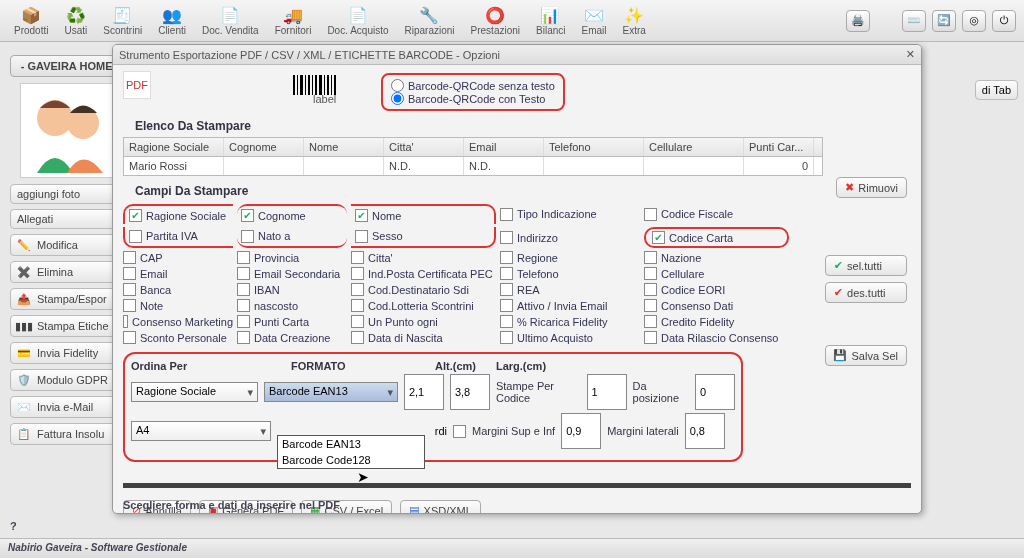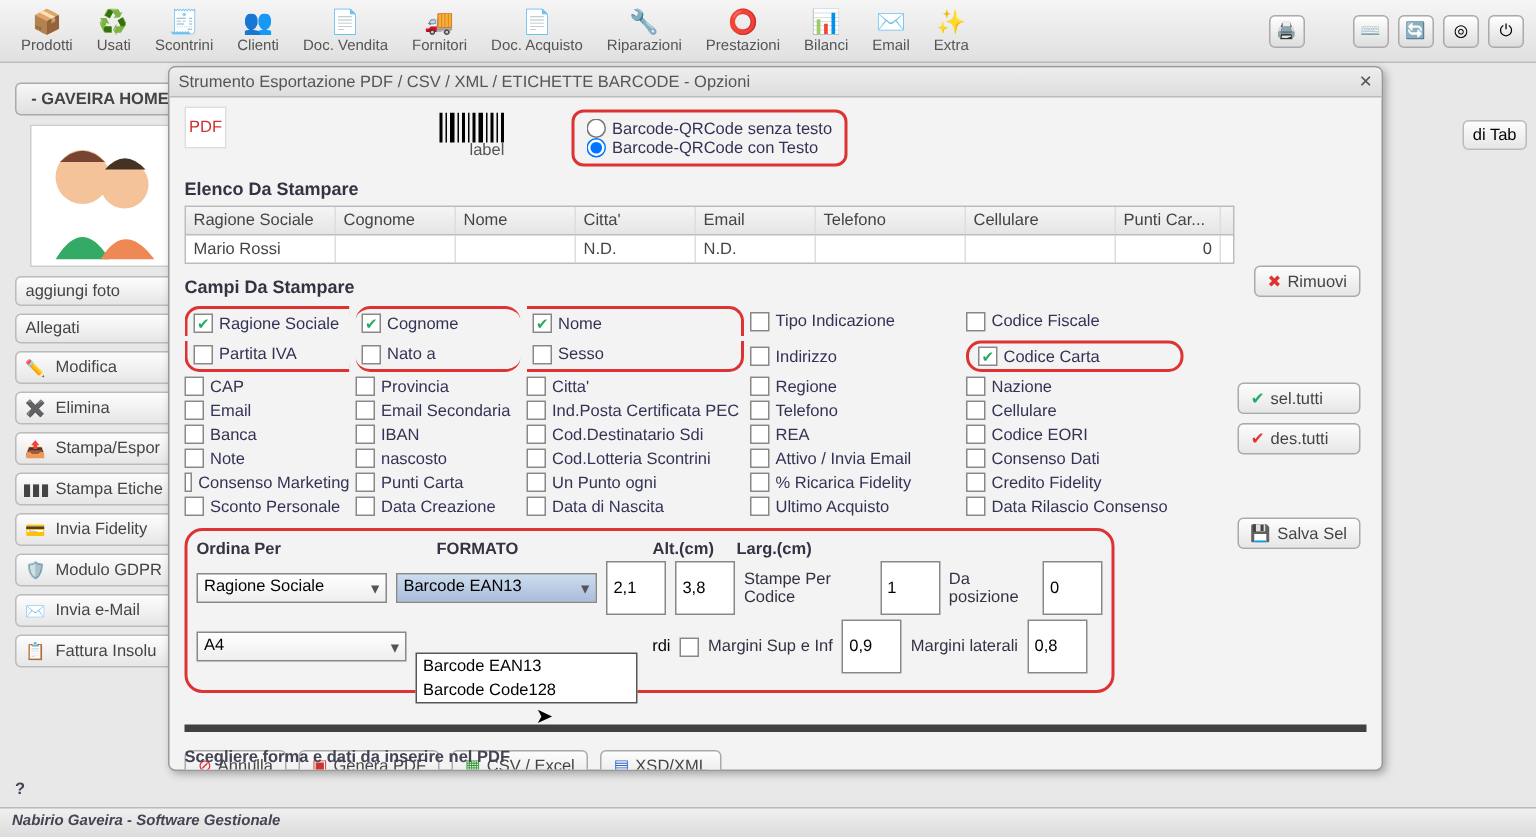--- a/index.html
+++ b/index.html
@@ -24,21 +24,21 @@
 .dlg-title .close { margin-left: auto; cursor: pointer; }
 .dlg-body { padding: 6px 10px 4px; position: relative; height: calc(100% - 20px); }
 
 .top-row { display: flex; align-items: flex-start; gap: 10px; }
 .pdf-icon { width: 28px; height: 28px; background: #fff; border: 1px solid #ddd; display: flex; align-items: center; justify-content: center; }
 .barcode-icon { margin-left: 130px; margin-top: 4px; }
 .radio-group { margin-left: 20px; margin-top: 2px; border: 2px solid #d33; border-radius: 8px; padding: 4px 8px; }
 [data-highlight="red"] { border: 2px solid #d33; border-radius: 10px; padding: 2px 4px; }
 .radio-line { display: flex; align-items: center; gap: 4px; color: #335; font-size: 11px; }
 
-.section-title { font-weight: bold; color: #334; margin: 8px 0 4px; font-size: 12px; }
+.section-title { font-weight: bold; color: #334; margin: 8px 12px 4px; font-size: 12px; }
 
 .grid-table { width: 700px; border: 1px solid #bbb; background: #fff; }
 .grid-head { display: flex; background: linear-gradient(#f5f5f5,#e5e5e5); border-bottom: 1px solid #bbb; }
 .grid-cell { padding: 3px 5px; border-right: 1px solid #ddd; font-size: 11px; color: #444; overflow: hidden; white-space: nowrap; }
 .grid-row { display: flex; }
 .col-rs { width: 100px; } .col-cog { width: 80px; } .col-nom { width: 80px; } .col-cit { width: 80px; } .col-em { width: 80px; } .col-tel { width: 100px; } .col-cel { width: 100px; } .col-pc { width: 70px; }
 
 .rimuovi { position: absolute; right: 14px; top: 112px; }
 .act-btn { display: inline-flex; align-items: center; gap: 4px; padding: 3px 8px; background: linear-gradient(#fdfdfd,#e6e6e6); border: 1px solid #aaa; border-radius: 4px; cursor: pointer; font-size: 11px; color: #444; }
 
@@ -49,21 +49,21 @@
 .chkbox.on::after { content: "✔"; }
 .card-highlight { border: 2px solid #d33; border-radius: 10px; padding: 2px 6px; }
 
 .right-actions { position: absolute; right: 14px; top: 190px; display: flex; flex-direction: column; gap: 6px; }
 .right-actions .act-btn.green-ic .ic { color: #2a6; }
 .right-actions .act-btn.red-ic .ic { color: #d33; }
 .right-actions .act-btn.blue-ic .ic { color: #36c; }
 
 .ordina-row { margin-top: 8px; border: 2px solid #d33; border-radius: 12px; padding: 6px 6px 8px; position: relative; }
 .ordina-labels { display: flex; gap: 8px; color: #334; font-weight: bold; font-size: 11px; margin-bottom: 2px; }
-.ordina-labels span:nth-child(1){ width: 140px; } .ordina-labels span:nth-child(2){ width: 148px; padding-left: 12px; } .ordina-labels span:nth-child(3){ width: 48px; } .ordina-labels span:nth-child(4){ width: 60px; }
+.ordina-labels span:nth-child(1){ width: 140px; } .ordina-labels span:nth-child(2){ width: 148px; padding-left: 12px; } .ordina-labels span:nth-child(3){ width: 48px; } .ordina-labels span:nth-child(4){ width: 60px; text-align: center; }
 .ctrl-row { display: flex; align-items: center; gap: 6px; margin-bottom: 3px; }
 .sel { height: 20px; border: 1px solid #888; background: linear-gradient(#fff,#eee); padding: 2px 18px 2px 4px; font-size: 11px; position: relative; }
 .sel::after { content: "▾"; position: absolute; right: 4px; top: 3px; color: #555; }
 .sel.w140 { width: 140px; } .sel.w148 { width: 148px; }
 .txt { height: 36px; border: 1px solid #888; background: #fff; padding: 2px 4px; font-size: 11px; }
 .txt.w40 { width: 40px; }
 .lbl { font-size: 11px; color: #334; }
 
 .dropdown-open { position: absolute; left: 164px; top: 370px; width: 148px; background: #fff; border: 1px solid #555; z-index: 10; }
 .dropdown-open .opt { padding: 2px 4px; font-size: 11px; }

